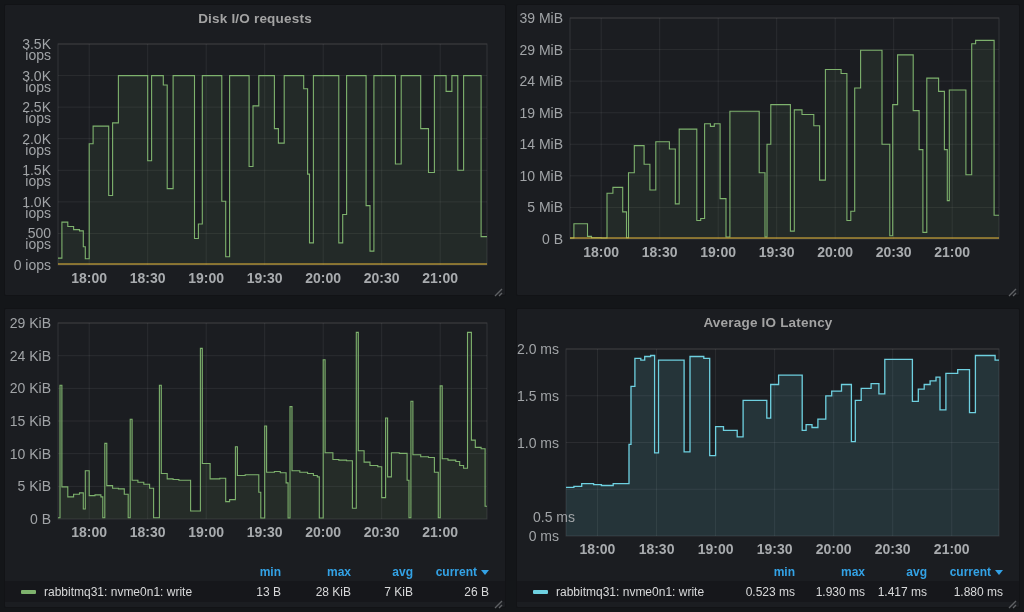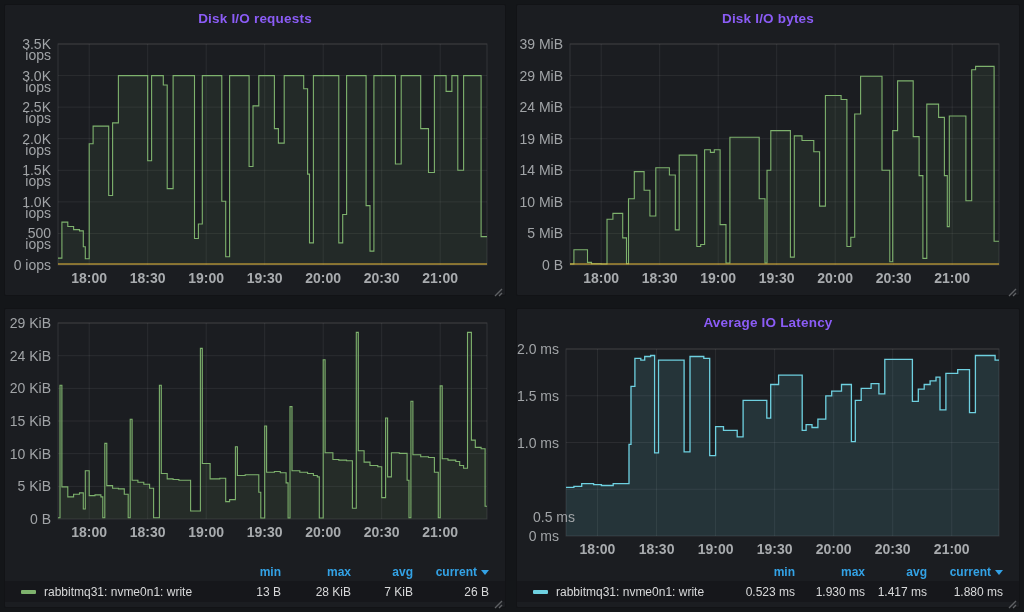--- a/index.html
+++ b/index.html
@@ -3,21 +3,21 @@
 <meta charset="utf-8">
 <style>
   html,body{margin:0;padding:0;width:1024px;height:612px;overflow:hidden;
     background:#141619;font-family:"Liberation Sans",sans-serif;}
   .dashboard{box-sizing:border-box;width:1024px;height:612px;padding:4px;
     display:grid;grid-template-columns:502px 504px;grid-template-rows:292px 300px;
     gap:12px 10px;}
   .panel{position:relative;background:#1b1d21;border:1px solid #121316;
     box-sizing:border-box;display:flex;flex-direction:column;border-radius:2px;}
   .panel-header{height:26px;flex:none;display:flex;align-items:center;justify-content:center;}
-  .panel-title{font-size:13.5px;font-weight:700;color:#8b5cf6;letter-spacing:.2px;cursor:pointer;}
+  .panel-title{font-size:13.5px;font-weight:700;color:#a3a3a3;letter-spacing:.2px;cursor:pointer;}
   .plot{position:relative;flex:none;width:100%;}
   .plot svg{position:absolute;left:0;top:0;}
   .tick{position:absolute;font-size:14px;color:#a1a4a7;line-height:11px;}
   .ytick{text-align:right;}
   .xtick{text-align:center;font-weight:700;color:#a8abae;}
   .legend{margin-top:auto;flex:none;font-size:12px;padding-bottom:5px;}
   .lg-head,.lg-row{display:flex;align-items:center;padding:0 16px;}
   .lg-head{height:18px;color:#33a2e5;font-weight:700;}
   .lg-row{height:21px;background:rgba(0,0,0,0.18);color:#d8d9da;}
   .lg-name{flex:1;display:flex;align-items:center;min-width:0;white-space:nowrap;}
@@ -76,23 +76,20 @@
         <div class="tick xtick" style="left: 413.2px; width: 44px; top: 242px;">21:00</div>
       </div>
     <span class="resize-handle">
       <svg width="10" height="10">
         <path d="M9,2 L2,9 M9,6 L6,9" stroke="#5f6164" stroke-width="1.4" fill="none"></path>
       </svg>
     </span>
   </section>
 
   <section class="panel">
-    <div class="panel-header">
-      <span class="panel-title">Disk I/O bytes</span>
-    </div>
     <div class="plot" style="height: 260px;">
         <svg width="498" height="260">
           <line x1="53" y1="202.41911324146196" x2="482" y2="202.41911324146196" stroke="rgba(255,255,255,0.07)" stroke-width="1"></line>
           <line x1="53" y1="170.83822648292391" x2="482" y2="170.83822648292391" stroke="rgba(255,255,255,0.07)" stroke-width="1"></line>
           <line x1="53" y1="139.25733972438587" x2="482" y2="139.25733972438587" stroke="rgba(255,255,255,0.07)" stroke-width="1"></line>
           <line x1="53" y1="107.74266027561416" x2="482" y2="107.74266027561416" stroke="rgba(255,255,255,0.07)" stroke-width="1"></line>
           <line x1="53" y1="76.16177351707609" x2="482" y2="76.16177351707609" stroke="rgba(255,255,255,0.07)" stroke-width="1"></line>
           <line x1="53" y1="44.58088675853807" x2="482" y2="44.58088675853807" stroke="rgba(255,255,255,0.07)" stroke-width="1"></line>
           <line x1="53" y1="13" x2="482" y2="13" stroke="rgba(255,255,255,0.07)" stroke-width="1"></line>
           <line x1="84.2" y1="13" x2="84.2" y2="234" stroke="rgba(255,255,255,0.07)" stroke-width="1"></line>

